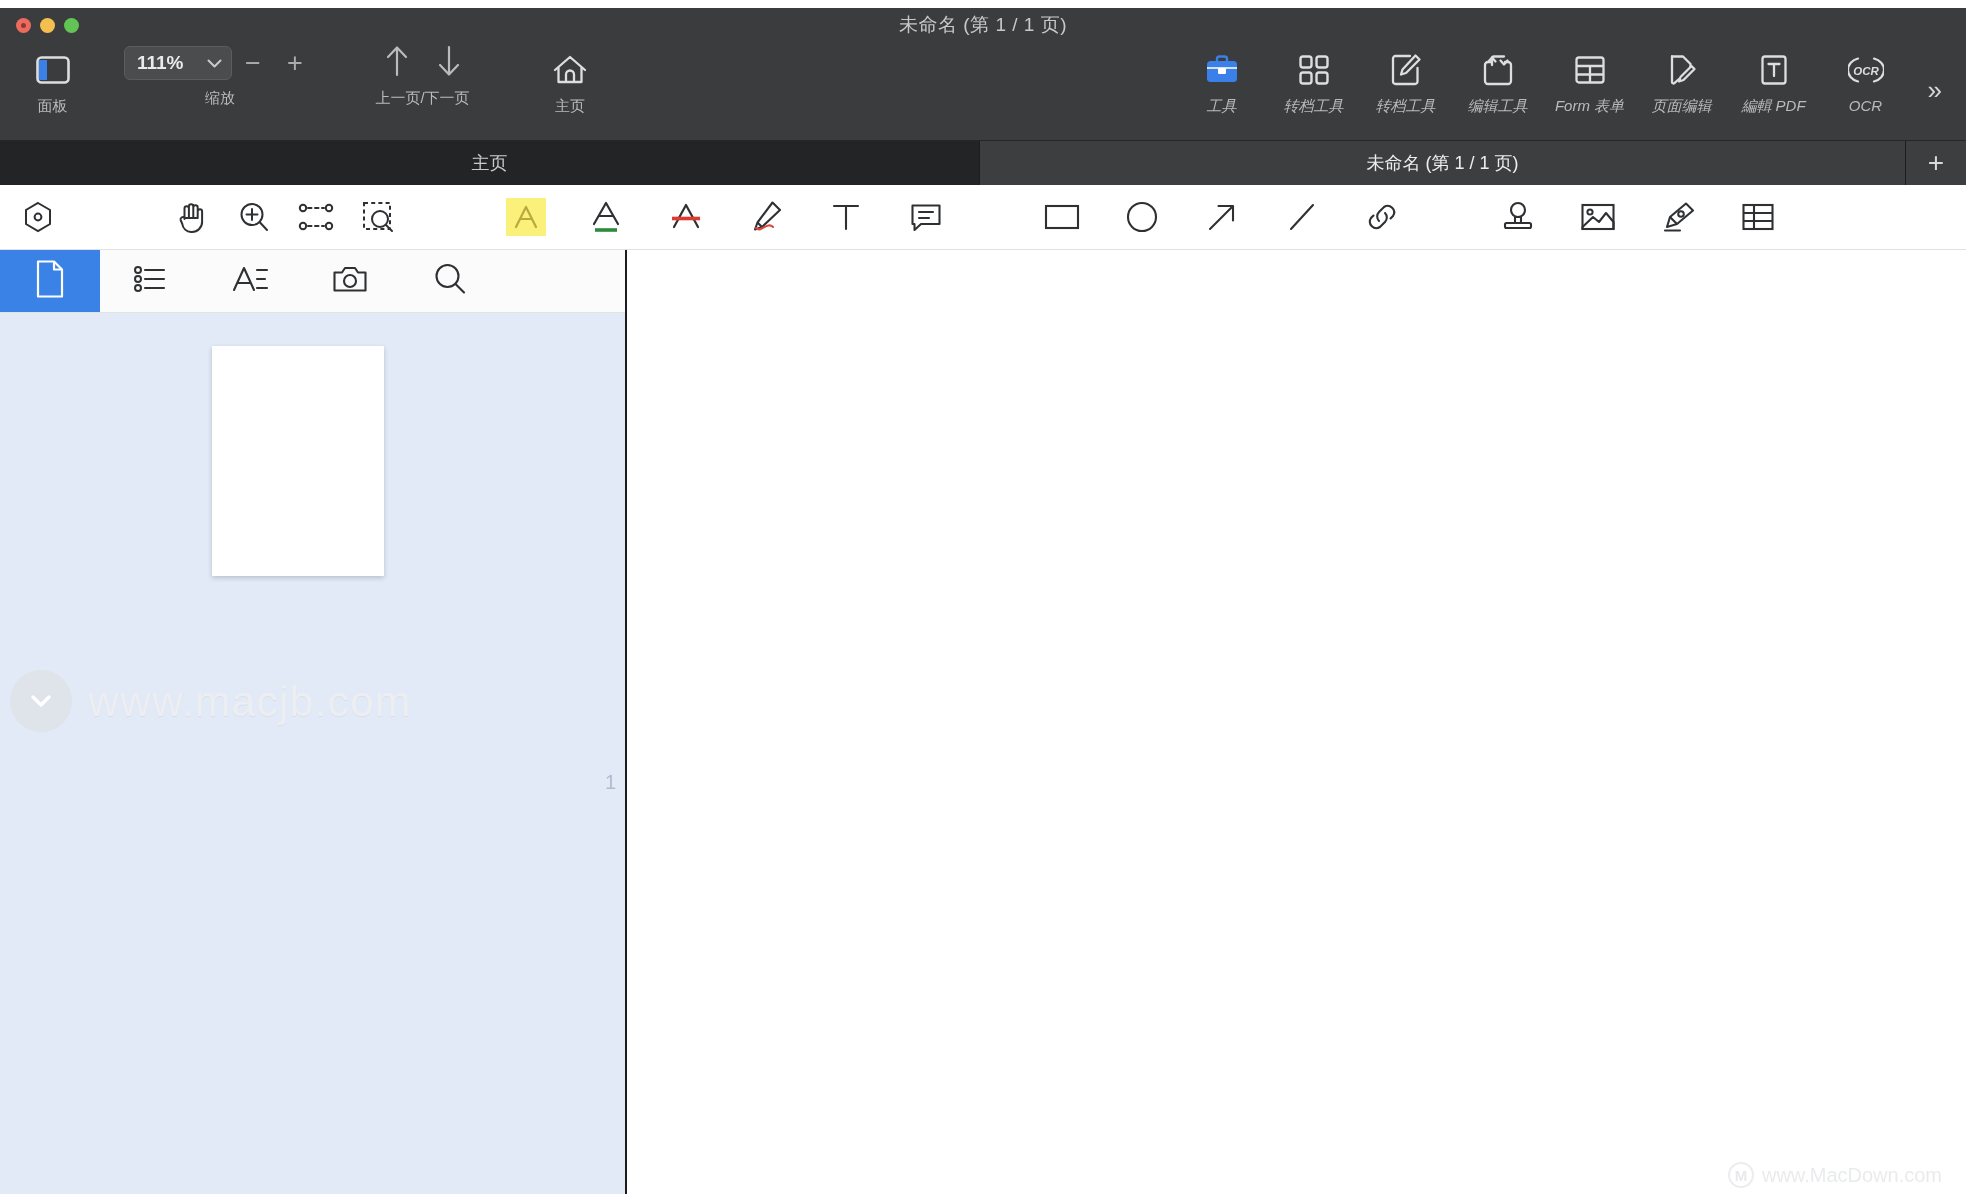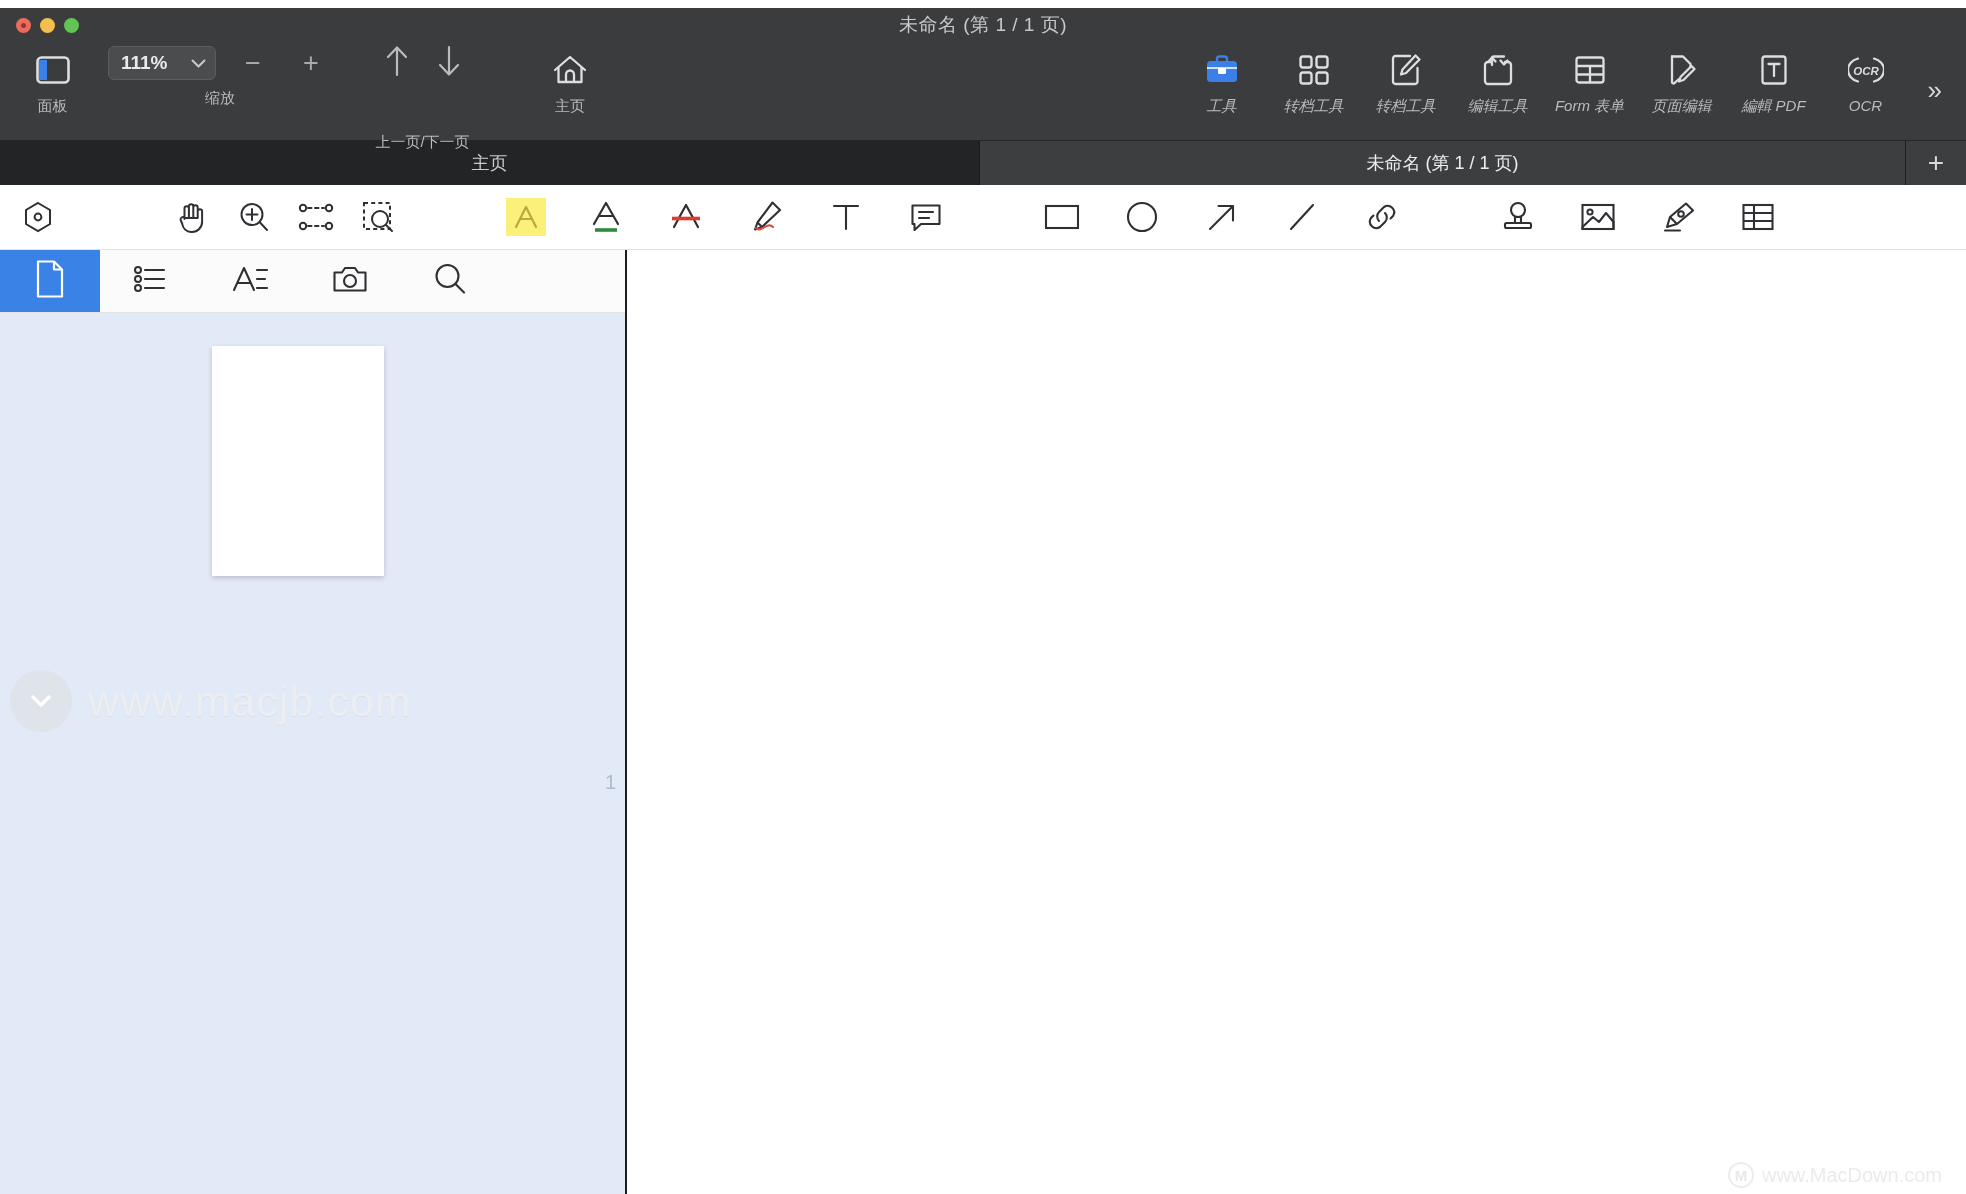--- a/index.html
+++ b/index.html
@@ -49,34 +49,34 @@
   }
   .tb-label {
     color: #b9bbbd; font-size: 15px; margin-top: 7px; white-space: nowrap;
   }
   .tb-icon { height: 40px; display: flex; align-items: center; justify-content: center; }
   .tb-icon svg { display: block; }
 
   .tb-left { display: flex; align-items: flex-start; }
   .grp-panel { width: 105px; }
   .grp-zoom { display: flex; flex-direction: column; align-items: center; width: 230px; }
-  .zoom-row { display: flex; align-items: center; gap: 16px; height: 40px; padding-top: 2px; }
+  .zoom-row { display: flex; align-items: center; gap: 0; height: 40px; padding-top: 2px; }
   .zoom-select {
     width: 108px; height: 34px; background: #4a4c4e;
     border: 1px solid #5a5c5e; border-radius: 6px;
     display: flex; align-items: center; justify-content: space-between;
     padding: 0 9px 0 12px;
   }
   .zoom-val { color: #e8eaec; font-size: 19px; font-weight: 600; }
   .zoom-chev { color: #c8cacc; font-size: 13px; line-height: 1; }
   .zoom-minus, .zoom-plus {
     color: #a9abad; font-size: 27px; width: 42px; text-align: center;
     font-weight: 300; line-height: 34px;
   }
-  .grp-nav { display: flex; flex-direction: column; align-items: center; width: 175px; gap: 44px; }
+  .grp-nav { display: flex; flex-direction: column; align-items: center; width: 175px; }
   .nav-arrows { display: flex; gap: 22px; height: 40px; align-items: center; padding-top: 2px; }
   .grp-home { width: 120px; }
 
   .tb-right { display: flex; align-items: flex-start; margin-left: auto; padding-right: 8px; }
   .tb-right .tb-item { min-width: 92px; font-style: italic; }
   .chev-more {
     color: #d4d6d8; font-size: 26px; align-self: center;
     margin-top: 22px; padding: 0 16px; font-weight: 300;
   }
 

